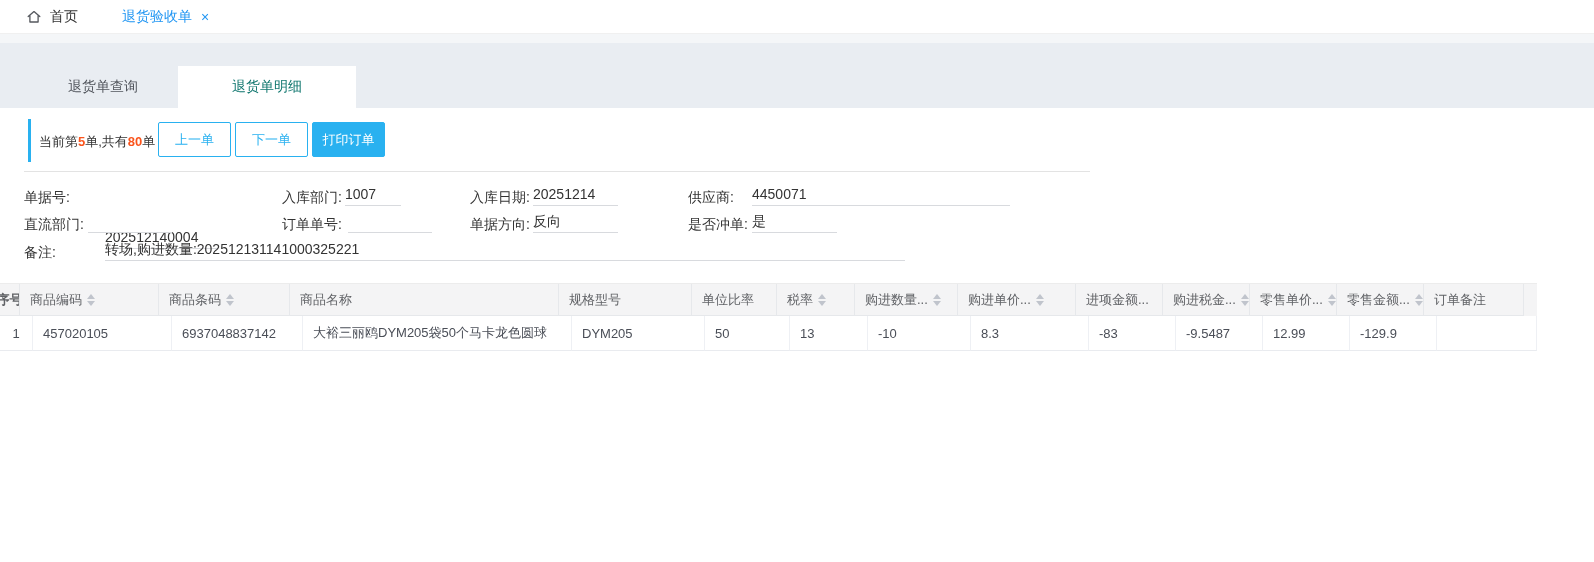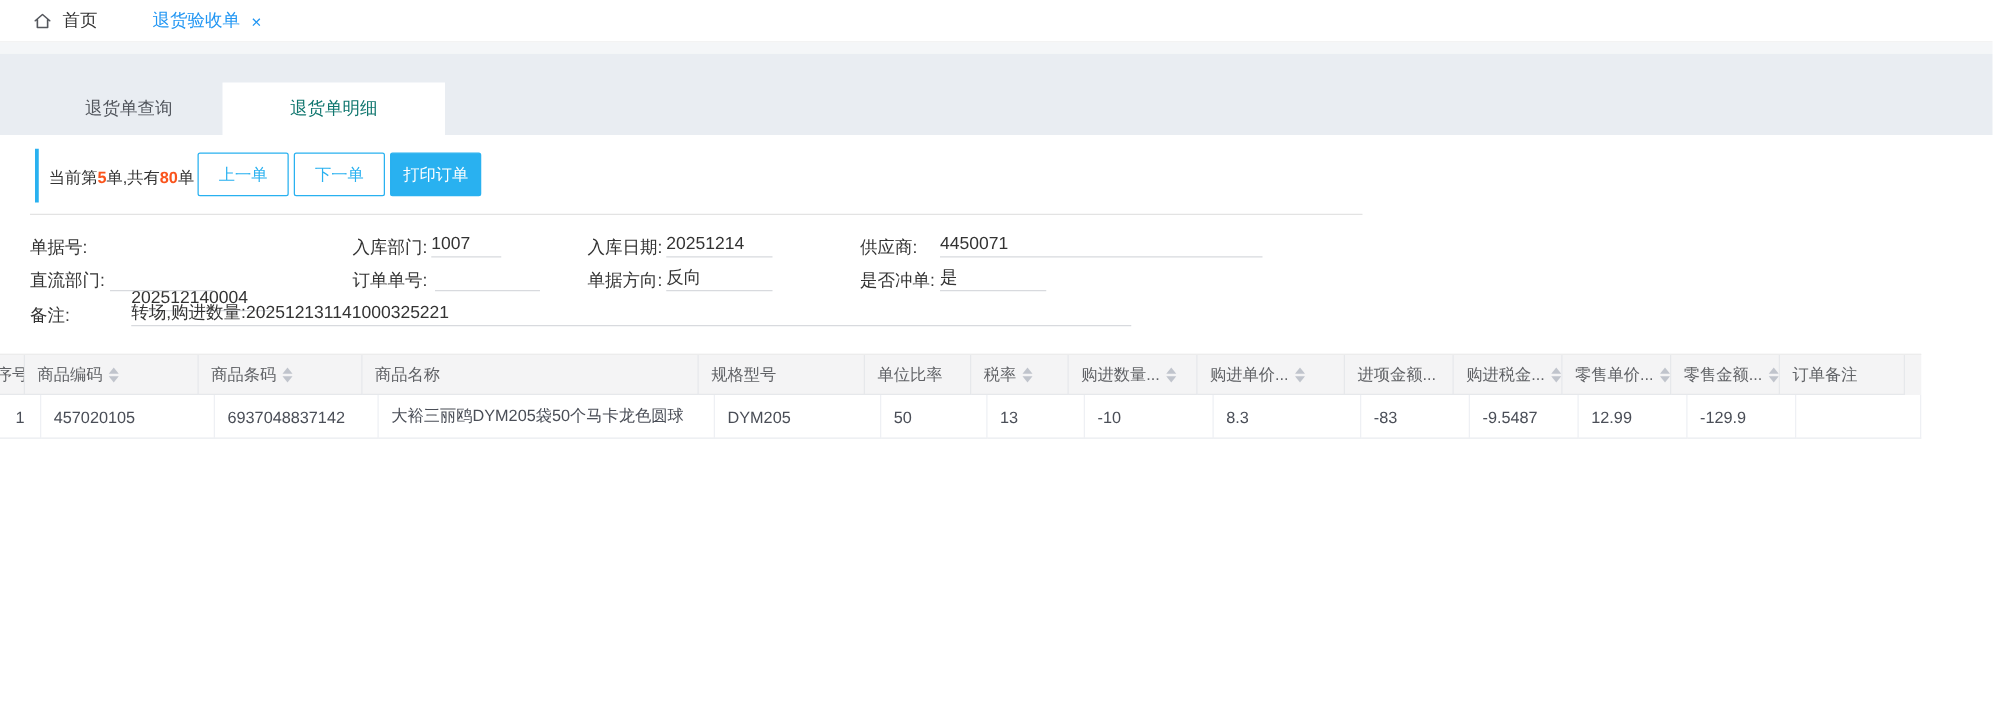--- a/index.html
+++ b/index.html
@@ -103,21 +103,21 @@
 <span class="f-label" style="left:470px; top:214px;">单据方向:</span>
 <span class="f-value" style="left:533px; top:212px; width:85px;">反向</span>
 <span class="f-label" style="left:688px; top:214px;">是否冲单:</span>
 <span class="f-value" style="left:752px; top:212px; width:85px;">是</span>
 
 <span class="f-label" style="left:24px; top:242px;">备注:</span>
 <span class="f-value" style="left:105px; top:240px; width:800px;">转场,购进数量:202512131141000325221</span>
 
 <div class="table">
   <div class="thead" id="thead">
-      <div class="th cell-center" style="width: 20px;">
+      <div class="th cell-center" style="width: 20px; font-weight: bold;">
         <span>序号</span>
       </div>
       <div class="th" style="width: 139px;">
         <span>商品编码</span>
         <span class="caret">
           <i class="up"></i>
           <i class="down"></i>
         </span>
       </div>
       <div class="th" style="width: 131px;">

